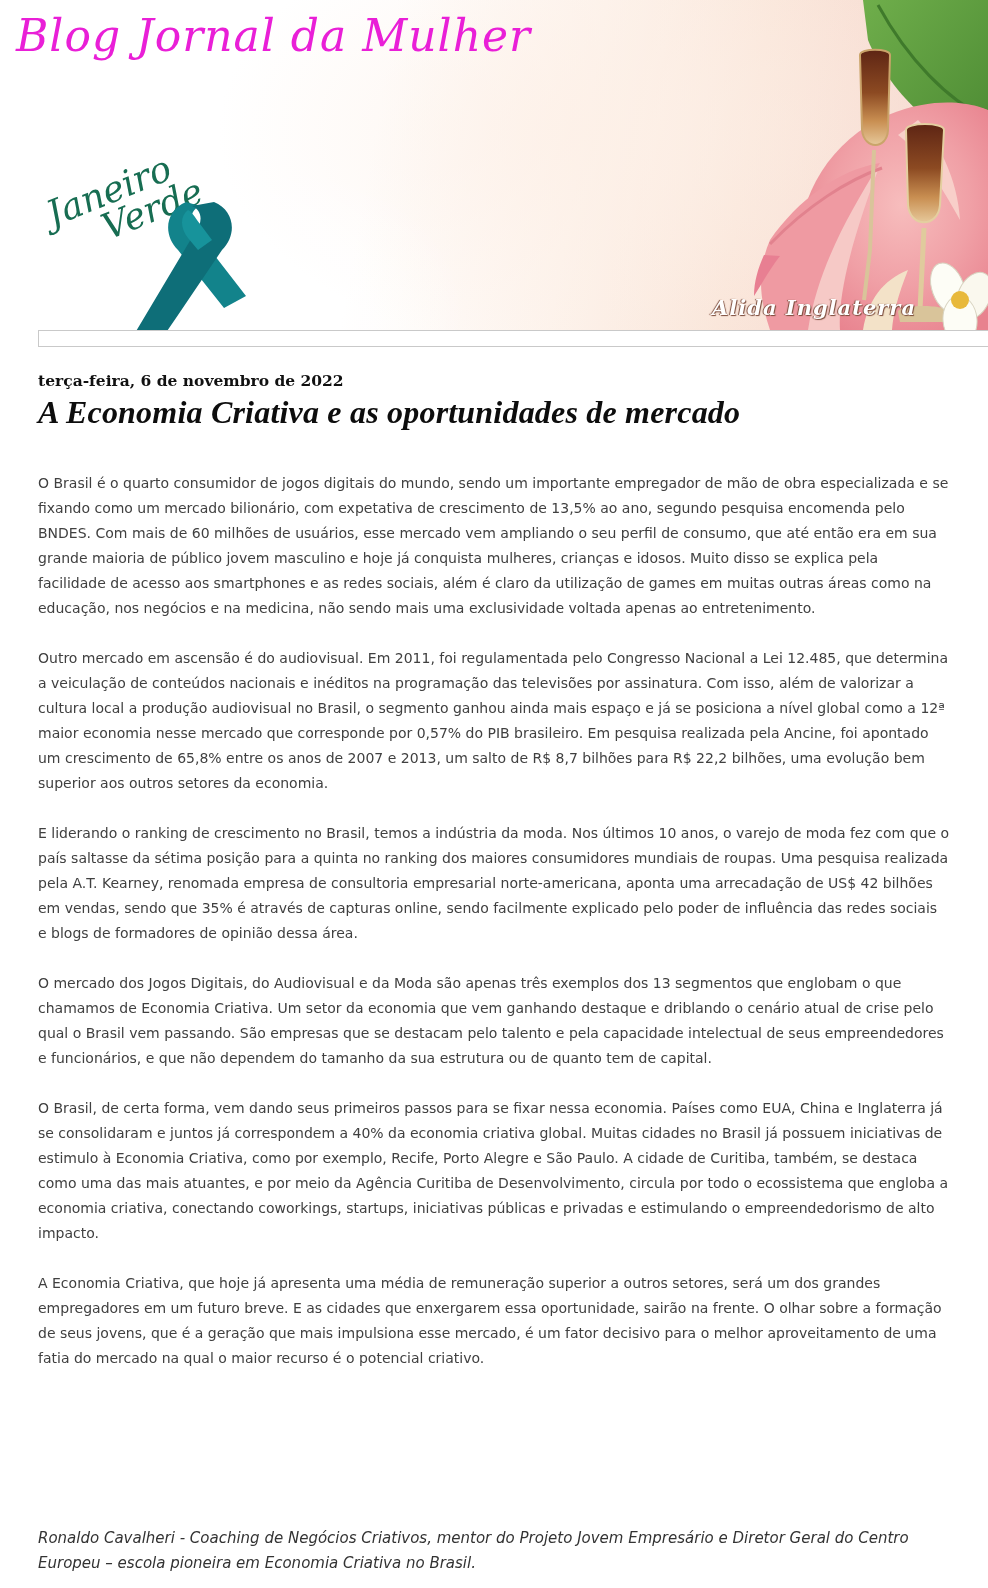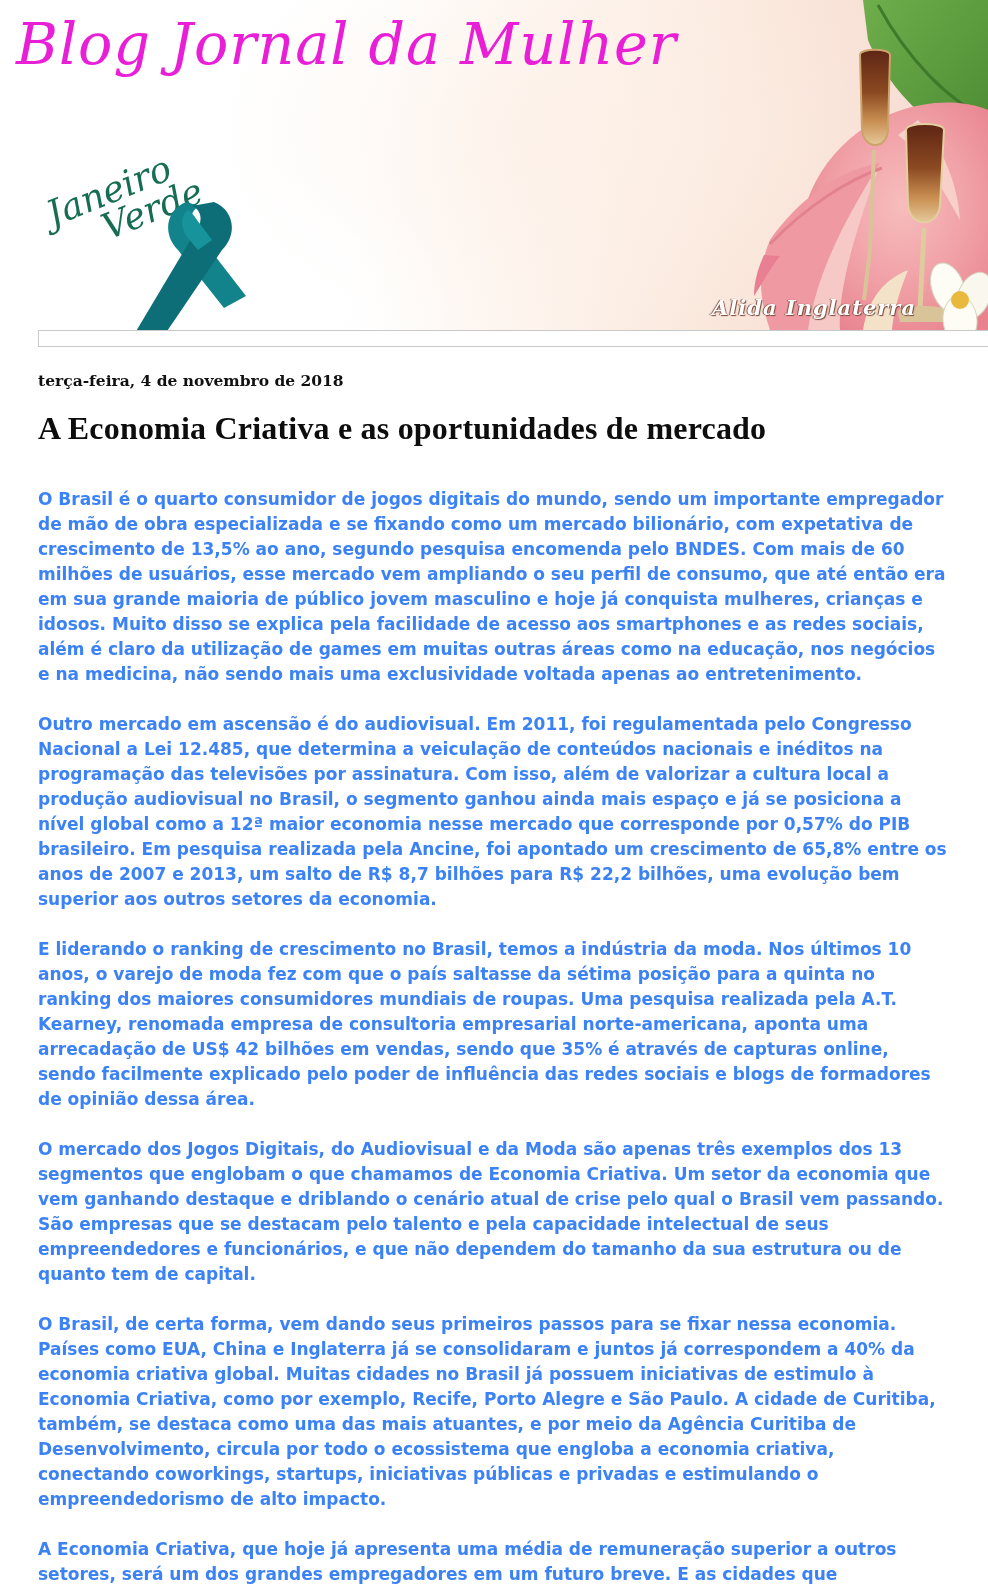--- a/index.html
+++ b/index.html
@@ -10,21 +10,21 @@
     position:relative;width:988px;height:330px;overflow:hidden;
     background:
       radial-gradient(ellipse 420px 260px at 18% 95%, rgba(255,255,255,.95), rgba(255,255,255,0) 70%),
       radial-gradient(ellipse 500px 300px at 60% 40%, rgba(253,240,231,.8), rgba(253,240,231,0) 75%),
       linear-gradient(100deg,#ffffff 0%,#ffffff 38%,#fdf3ec 58%,#fae6da 74%,#f7dcd2 88%,#f5d6cc 100%);
   }
   .header-art{position:absolute;top:0;right:0;width:480px;height:330px;}
   .blog-title{
     position:absolute;left:16px;top:6px;width:760px;
     font-family:"DejaVu Serif","Liberation Serif",serif;
-    font-style:italic;font-size:57px;line-height:1.35;white-space:nowrap;
+    font-style:italic;font-size:44px;line-height:1.35;white-space:nowrap;
     color:#e91fd7;letter-spacing:1px;
   }
   .campaign{
     position:absolute;left:42px;top:200px;
     transform:rotate(-22deg);transform-origin:left top;
     font-family:"DejaVu Serif","Liberation Serif",serif;font-style:italic;
     font-size:36px;line-height:.92;color:#176d52;white-space:nowrap;
   }
   .campaign .line2{display:block;margin-left:46px;}
   .ribbon{position:absolute;left:128px;top:200px;width:140px;height:152px;z-index:3;}
@@ -44,31 +44,30 @@
   }
 
   
   .content{padding:0 38px;}
   .post-date{
     margin-top:24px;
     font-family:"DejaVu Serif","Liberation Serif",serif;
     font-weight:bold;font-size:15.5px;color:#111111;
   }
   .post-title{
-    margin:20px 0 0 0;
+    margin:4px 0 0 0;
     font-family:"Liberation Serif","DejaVu Serif",serif;
-    font-weight:bold;font-size:32px;color:#0d0d0d;
+    font-style:italic;font-weight:bold;font-size:32px;color:#0d0d0d;
     letter-spacing:.2px;
   }
   .post-body{margin-top:40px;}
   .post-body p{
     margin:0 0 25px 0;
-    font-size:17px;line-height:25px;color:#3b82f6;
+    font-size:14px;line-height:25px;color:#404040;
     text-align:left;
-    font-weight:bold;
   }
   .signature{
     margin-top:155px;
     font-style:italic;font-size:15px;line-height:25px;color:#333333;
   }
 </style>
 </head>
 <body>
 
 <div class="header">
@@ -136,21 +135,21 @@
     <path d="M60 10 C52 16 52 28 60 38 L70 50 L84 40 L72 24 C66 16 64 12 60 10 Z" fill="#17939b"></path>
   </svg>
 
   <div class="photo-credit">Alida Inglaterra</div>
 </div>
 
 <div class="nav-strip"></div>
 
 <div class="content">
 
-  <div class="post-date">terça-feira, 4 de novembro de 2018</div>
+  <div class="post-date">terça-feira, 6 de novembro de 2022</div>
 
   <h1 class="post-title">A Economia Criativa e as oportunidades de mercado</h1>
 
   <div class="post-body">
     <p>O Brasil é o quarto consumidor de jogos digitais do mundo, sendo um importante empregador de mão de obra especializada e se fixando como um mercado bilionário, com expetativa de crescimento de 13,5% ao ano, segundo pesquisa encomenda pelo BNDES. Com mais de 60 milhões de usuários, esse mercado vem ampliando o seu perfil de consumo, que até então era em sua grande maioria de público jovem masculino e hoje já conquista mulheres, crianças e idosos. Muito disso se explica pela facilidade de acesso aos smartphones e as redes sociais, além é claro da utilização de games em muitas outras áreas como na educação, nos negócios e na medicina, não sendo mais uma exclusividade voltada apenas ao entretenimento.</p>
     <p>Outro mercado em ascensão é do audiovisual. Em 2011, foi regulamentada pelo Congresso Nacional a Lei 12.485, que determina a veiculação de conteúdos nacionais e inéditos na programação das televisões por assinatura. Com isso, além de valorizar a cultura local a produção audiovisual no Brasil, o segmento ganhou ainda mais espaço e já se posiciona a nível global como a 12ª maior economia nesse mercado que corresponde por 0,57% do PIB brasileiro. Em pesquisa realizada pela Ancine, foi apontado um crescimento de 65,8% entre os anos de 2007 e 2013, um salto de R$ 8,7 bilhões para R$ 22,2 bilhões, uma evolução bem superior aos outros setores da economia.</p>
     <p>E liderando o ranking de crescimento no Brasil, temos a indústria da moda. Nos últimos 10 anos, o varejo de moda fez com que o país saltasse da sétima posição para a quinta no ranking dos maiores consumidores mundiais de roupas. Uma pesquisa realizada pela A.T. Kearney, renomada empresa de consultoria empresarial norte-americana, aponta uma arrecadação de US$ 42 bilhões em vendas, sendo que 35% é através de capturas online, sendo facilmente explicado pelo poder de influência das redes sociais e blogs de formadores de opinião dessa área.</p>
     <p>O mercado dos Jogos Digitais, do Audiovisual e da Moda são apenas três exemplos dos 13 segmentos que englobam o que chamamos de Economia Criativa. Um setor da economia que vem ganhando destaque e driblando o cenário atual de crise pelo qual o Brasil vem passando. São empresas que se destacam pelo talento e pela capacidade intelectual de seus empreendedores e funcionários, e que não dependem do tamanho da sua estrutura ou de quanto tem de capital.</p>
     <p>O Brasil, de certa forma, vem dando seus primeiros passos para se fixar nessa economia. Países como EUA, China e Inglaterra já se consolidaram e juntos já correspondem a 40% da economia criativa global. Muitas cidades no Brasil já possuem iniciativas de estimulo à Economia Criativa, como por exemplo, Recife, Porto Alegre e São Paulo. A cidade de Curitiba, também, se destaca como uma das mais atuantes, e por meio da Agência Curitiba de Desenvolvimento, circula por todo o ecossistema que engloba a economia criativa, conectando coworkings, startups, iniciativas públicas e privadas e estimulando o empreendedorismo de alto impacto.</p>
     <p>A Economia Criativa, que hoje já apresenta uma média de remuneração superior a outros setores, será um dos grandes empregadores em um futuro breve. E as cidades que enxergarem essa oportunidade, sairão na frente. O olhar sobre a formação de seus jovens, que é a geração que mais impulsiona esse mercado, é um fator decisivo para o melhor aproveitamento de uma fatia do mercado na qual o maior recurso é o potencial criativo.</p>

